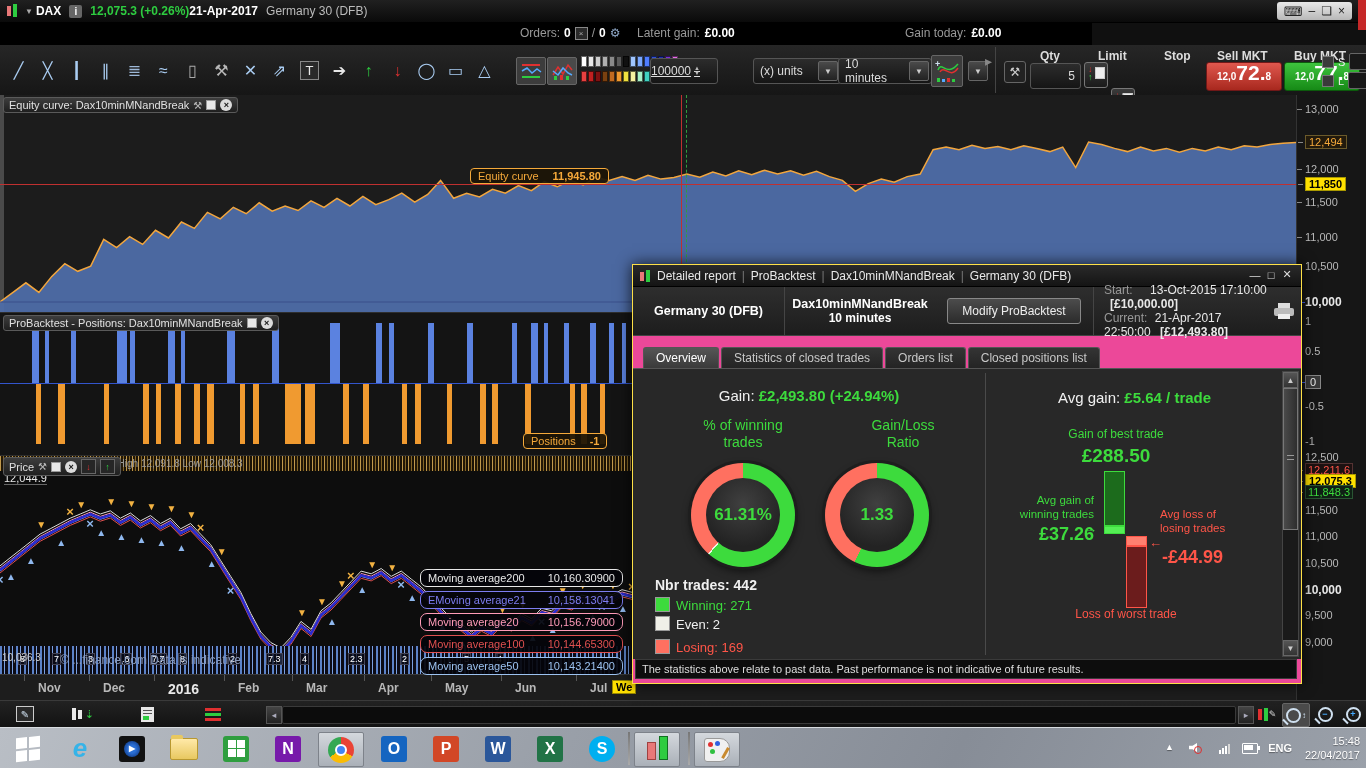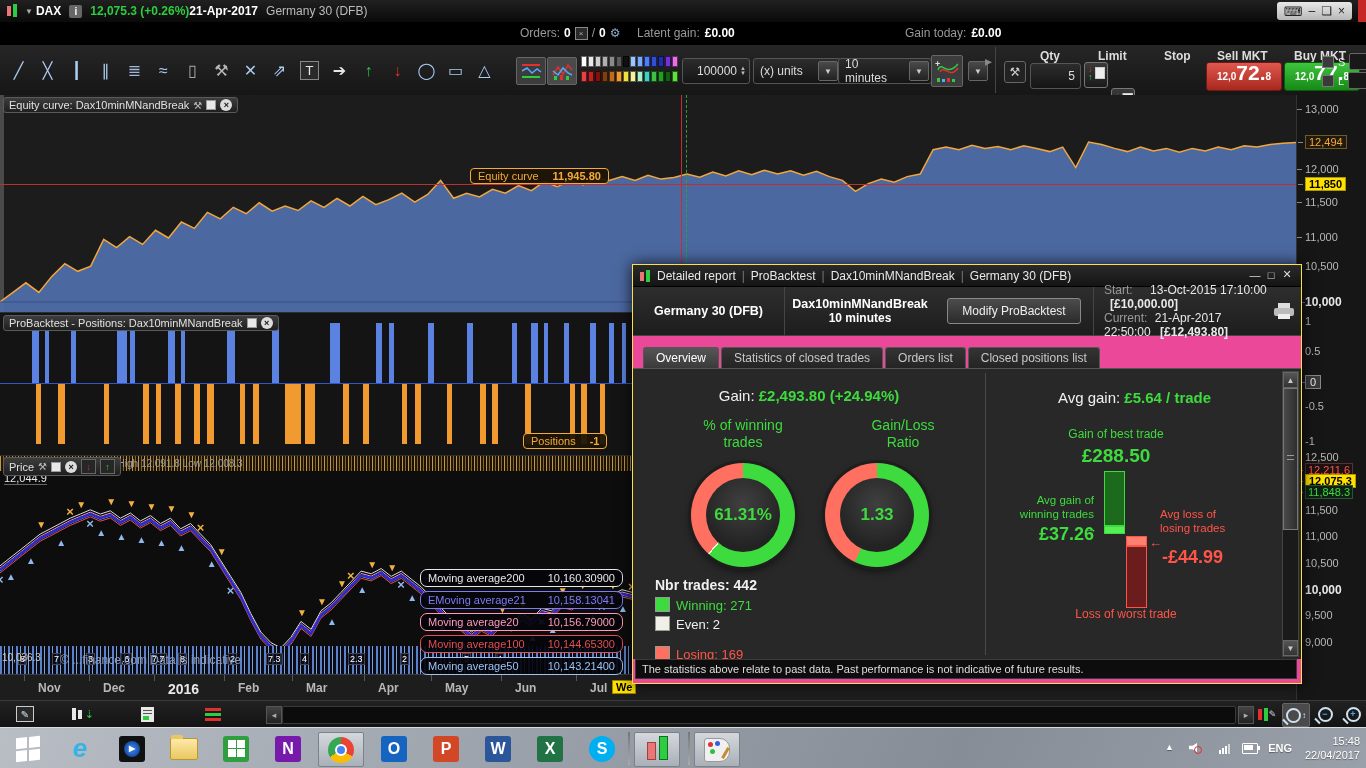--- a/index.html
+++ b/index.html
@@ -2,21 +2,21 @@
 <html><head>
 <meta charset="utf-8">
 <style>
   html,body{margin:0;padding:0;background:#333;}
   #screen{position:relative;width:1366px;height:768px;overflow:hidden;background:#101010;
     font-family:"Liberation Sans",sans-serif;color:#ccc;font-size:12px;}
   .abs{position:absolute;}
   .flex{display:flex;align-items:center;}
   
   #titlebar{top:0;left:0;width:1366px;height:22px;background:linear-gradient(#202020,#0a0a0a);border-bottom:1px solid #000;}
-  #statusrow{top:22px;left:0;width:1366px;height:23px;background:#000;border-bottom:1px solid #1c1c1c;}
+  #statusrow{top:22px;left:0;width:1092px;height:23px;background:#000;border-bottom:1px solid #1c1c1c;}
   #toolbar{top:45px;left:0;width:1366px;height:50px;background:linear-gradient(#262626,#161616);border-bottom:1px solid #000;}
   .greenq{color:#2ecc40;font-weight:bold;}
   .whitb{color:#fff;font-weight:bold;}
   .greyl{color:#999;}
   .winbtnbox{display:flex;align-items:center;gap:6px;background:linear-gradient(#e8e8e8,#b8b8b8);border-radius:3px;padding:1px 7px;color:#222;height:16px;}
   .winbtnbox span{cursor:default;}
   .redstrip{background:#c62828;}
   .candle-ico{position:relative;width:14px;height:14px;}
   .candle-ico i{position:absolute;display:block;}
   .tool{width:29px;height:42px;display:flex;align-items:center;justify-content:center;font-size:16px;}
@@ -180,21 +180,21 @@
           <path d="M2 10 L7 14 L12 7 L17 12 L21 14" stroke="#55aaff" stroke-width="1.5" fill="none"></path>
           <rect x="3" y="15" width="3" height="4" fill="#2ecc40"></rect>
           <rect x="9" y="14" width="3" height="5" fill="#e03030"></rect>
           <rect x="15" y="15" width="3" height="4" fill="#2ecc40"></rect>
         </svg>
     </div>
     <div class="abs" id="palette" style="left:580px;top:11px;width:100px;">
         <div><span class="palsq" style="background: rgb(255, 255, 255);"></span><span class="palsq" style="background: rgb(232, 232, 232);"></span><span class="palsq" style="background: rgb(207, 207, 207);"></span><span class="palsq" style="background: rgb(176, 176, 176);"></span><span class="palsq" style="background: rgb(138, 138, 138);"></span><span class="palsq" style="background: rgb(90, 90, 90);"></span><span class="palsq" style="background: rgb(16, 16, 16);"></span><span class="palsq" style="background: rgb(159, 197, 255);"></span><span class="palsq" style="background: rgb(122, 168, 255);"></span><span class="palsq" style="background: rgb(79, 125, 255);"></span><span class="palsq" style="background: rgb(47, 79, 214);"></span><span class="palsq" style="background: rgb(31, 47, 168);"></span><span class="palsq" style="background: rgb(122, 47, 214);"></span><span class="palsq" style="background: rgb(232, 111, 232);"></span></div>
         <div><span class="palsq" style="background: rgb(232, 64, 64);"></span><span class="palsq" style="background: rgb(192, 32, 32);"></span><span class="palsq" style="background: rgb(128, 16, 16);"></span><span class="palsq" style="background: rgb(122, 64, 16);"></span><span class="palsq" style="background: rgb(192, 106, 32);"></span><span class="palsq" style="background: rgb(240, 154, 48);"></span><span class="palsq" style="background: rgb(240, 224, 64);"></span><span class="palsq" style="background: rgb(245, 240, 160);"></span><span class="palsq" style="background: rgb(168, 240, 200);"></span><span class="palsq" style="background: rgb(64, 208, 192);"></span><span class="palsq" style="background: rgb(64, 192, 64);"></span><span class="palsq" style="background: rgb(32, 160, 32);"></span><span class="palsq" style="background: rgb(16, 96, 16);"></span><span class="palsq" style="background: rgb(96, 224, 64);"></span></div>
       </div>
-    <div class="abs ddl" style="left:682px;top:13px;width:66px;justify-content:flex-end;">
+    <div class="abs ddl" style="left:650px;top:13px;width:66px;text-decoration:underline;">
       <span style="font-size:12px;">100000</span>
       <span style="display:flex;flex-direction:column;margin:0 3px;font-size:6px;color:#bbb;line-height:5px;">
           <span>▲</span>
           <span>▼</span>
         </span>
     </div>
     <div class="abs ddl" style="left:753px;top:13px;width:80px;padding-left:6px;">
       <span style="flex:1;">(x) units</span>
       <span class="ddlarrow">▼</span>
     </div>
@@ -645,21 +645,21 @@
             </div>
         </div>
         <div class="donut" id="donut2" style="left: 192px; top: 94px; background: conic-gradient(rgb(61, 219, 61) 0%, rgb(61, 219, 61) 57.05%, rgb(255, 112, 96) 57.05%, rgb(255, 112, 96) 100%);">
           <div class="hole">
               <span class="val">1.33</span>
             </div>
         </div>
         <div class="abs" style="left:22px;top:208px;font-size:13px;">
           <div class="whiteT" style="font-size:14px;font-weight:bold;margin-bottom:4px;">Nbr trades: 442</div>
           <div style="margin-bottom:3px;"><span class="legsq" style="background:#3ddb3d;"></span><span class="greenT">Winning: 271</span></div>
-          <div style="margin-bottom:14px;"><span class="legsq" style="background:#f0f0e8;"></span><span class="whiteT">Even: 2</span></div>
+          <div style="margin-bottom:7px;"><span class="legsq" style="background:#f0f0e8;"></span><span class="whiteT">Even: 2</span></div>
           <div><span class="legsq" style="background:#ff7060;"></span><span class="redT">Losing: 169</span></div>
         </div>
       </div>
       <div class="abs" style="left:352px;top:4px;width:1px;height:282px;background:#4a4a4a;"></div>
 
       <div class="abs" style="left:353px;top:0;width:297px;height:290px;">
         <div class="abs" style="left:0;top:20px;width:297px;text-align:center;font-size:15px;">
           <span class="whiteT">Avg gain:</span>
           <span class="greenT" style="font-weight:bold;">£5.64 / trade</span>
         </div>

